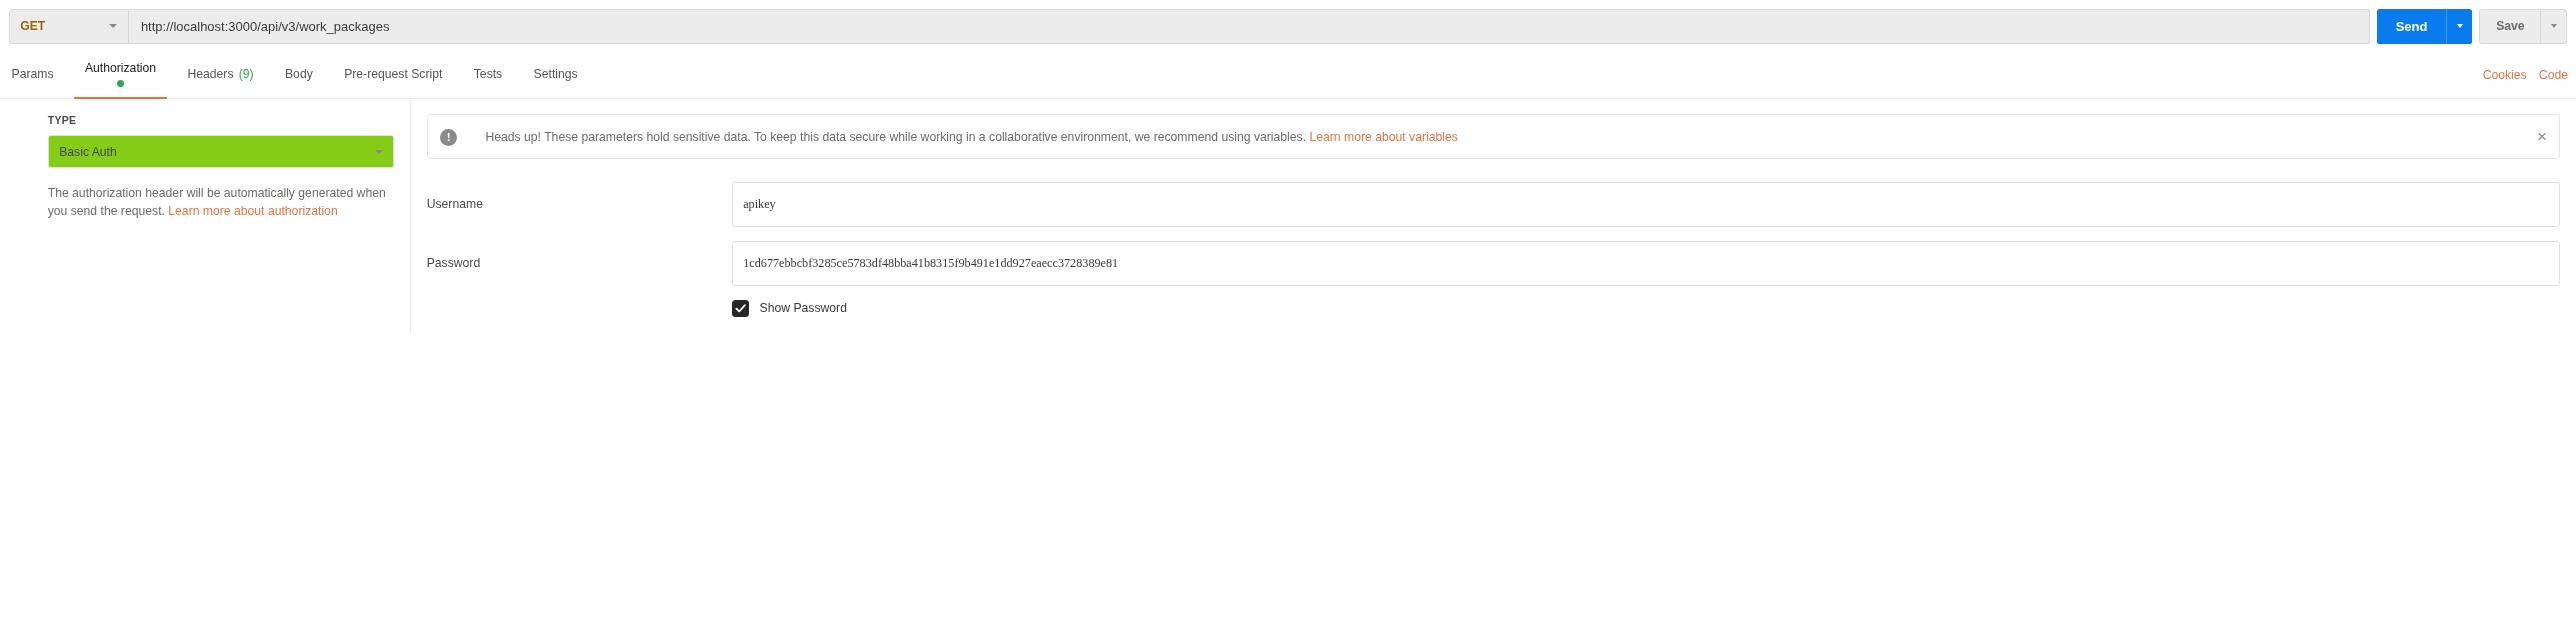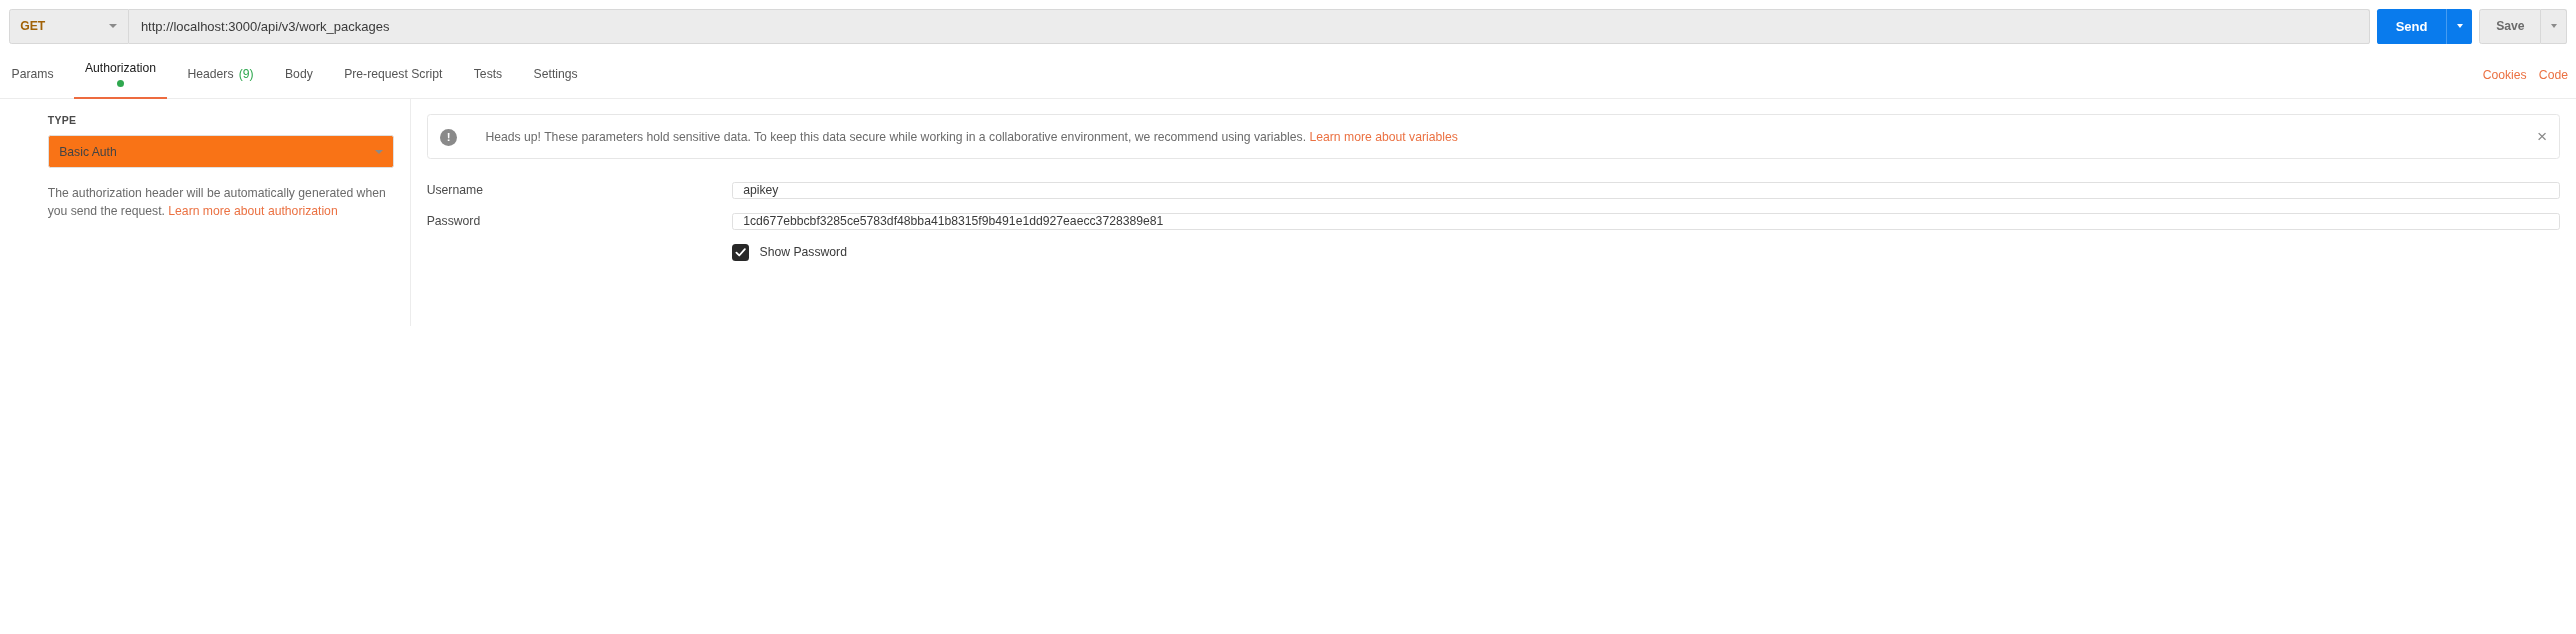--- a/index.html
+++ b/index.html
@@ -27,33 +27,33 @@
 .tab.active { color: #1a1a1a; font-weight: 500; flex-direction: column; }
 .tab.active::after { content: ""; position: absolute; left: -7px; right: -7px; bottom: -0.9px; height: 1.7px; background: #ED6B3F; }
 .tab .dot { width: 7px; height: 7px; border-radius: 50%; background: #2fa84f; display: inline-block; }
 .tab .count { color: #2fa84f; }
 .tabs-right { margin-left: auto; display: flex; gap: 12.2px; }
 .link-orange { color: #EB7142; cursor: pointer; font-size: 12.2px; }
 
 .main { display: flex; min-height: 227px; }
 .sidebar { width: 379px; padding: 15.7px 15.7px; border-right: 0.9px solid #ececec; margin-left: 32px; }
 .type-label { font-size: 10.5px; font-weight: 700; color: #4a4a4a; letter-spacing: 0.3px; margin-bottom: 8.7px; }
-.type-select { display: flex; align-items: center; justify-content: space-between; background: #f97316; border: 0.9px solid #e0e0e0; border-radius: 2.6px; height: 33px; padding: 0 10.5px; cursor: pointer; margin-bottom: 15.7px; }
+.type-select { display: flex; align-items: center; justify-content: space-between; background: #84cc16; border: 0.9px solid #e0e0e0; border-radius: 2.6px; height: 33px; padding: 0 10.5px; cursor: pointer; margin-bottom: 15.7px; }
 .type-select .val { color: #444; font-size: 12.2px; }
 .help-text { color: #6b6b6b; font-size: 12.2px; line-height: 1.5; }
 .content { flex: 1; padding: 15.7px 15.7px; }
 
 .notice { display: flex; align-items: flex-start; gap: 12.2px; border: 0.9px solid #e6e6e6; border-radius: 3.5px; padding: 12.2px 12.2px; margin-bottom: 22.7px; }
 .notice-icon { width: 17.4px; height: 17.4px; border-radius: 50%; background: #8a8a8a; color: #fff; display: flex; align-items: center; justify-content: center; font-size: 11.3px; font-weight: 700; flex-shrink: 0; margin-top: 0.9px; }
 .notice-text { color: #6b6b6b; font-size: 12.2px; line-height: 1.5; flex: 1; padding-left: 16px; }
 .notice-close { color: #8a8a8a; font-size: 17.4px; cursor: pointer; line-height: 1; flex-shrink: 0; }
 
 .form-row { display: flex; align-items: center; margin-bottom: 14px; }
 .form-label { width: 305px; color: #4a4a4a; font-size: 12.2px; }
-.form-input { flex: 1; height: 17px; border: 0.9px solid #e0e0e0; border-radius: 2.6px; padding: 0 10.5px; font-size: 12.2px; color: #3a3a3a; outline: none; background: #fff; }
+.form-input { flex: 1; height: 45px; border: 0.9px solid #e0e0e0; border-radius: 2.6px; padding: 0 10.5px; font-size: 12.2px; color: #3a3a3a; outline: none; background: #fff; font-family: Liberation Serif, serif; }
 
 .check-row { display: flex; align-items: center; gap: 10.5px; margin-left: 305px; margin-top: 5.2px; }
 .checkbox { width: 17.4px; height: 17.4px; background: #282828; border-radius: 3.5px; display: flex; align-items: center; justify-content: center; cursor: pointer; }
 .checkbox svg { width: 11.3px; height: 11.3px; }
 .check-label { color: #3a3a3a; font-size: 12.2px; }
 </style>
 </head>
 <body>
 
 <div class="request-bar">

